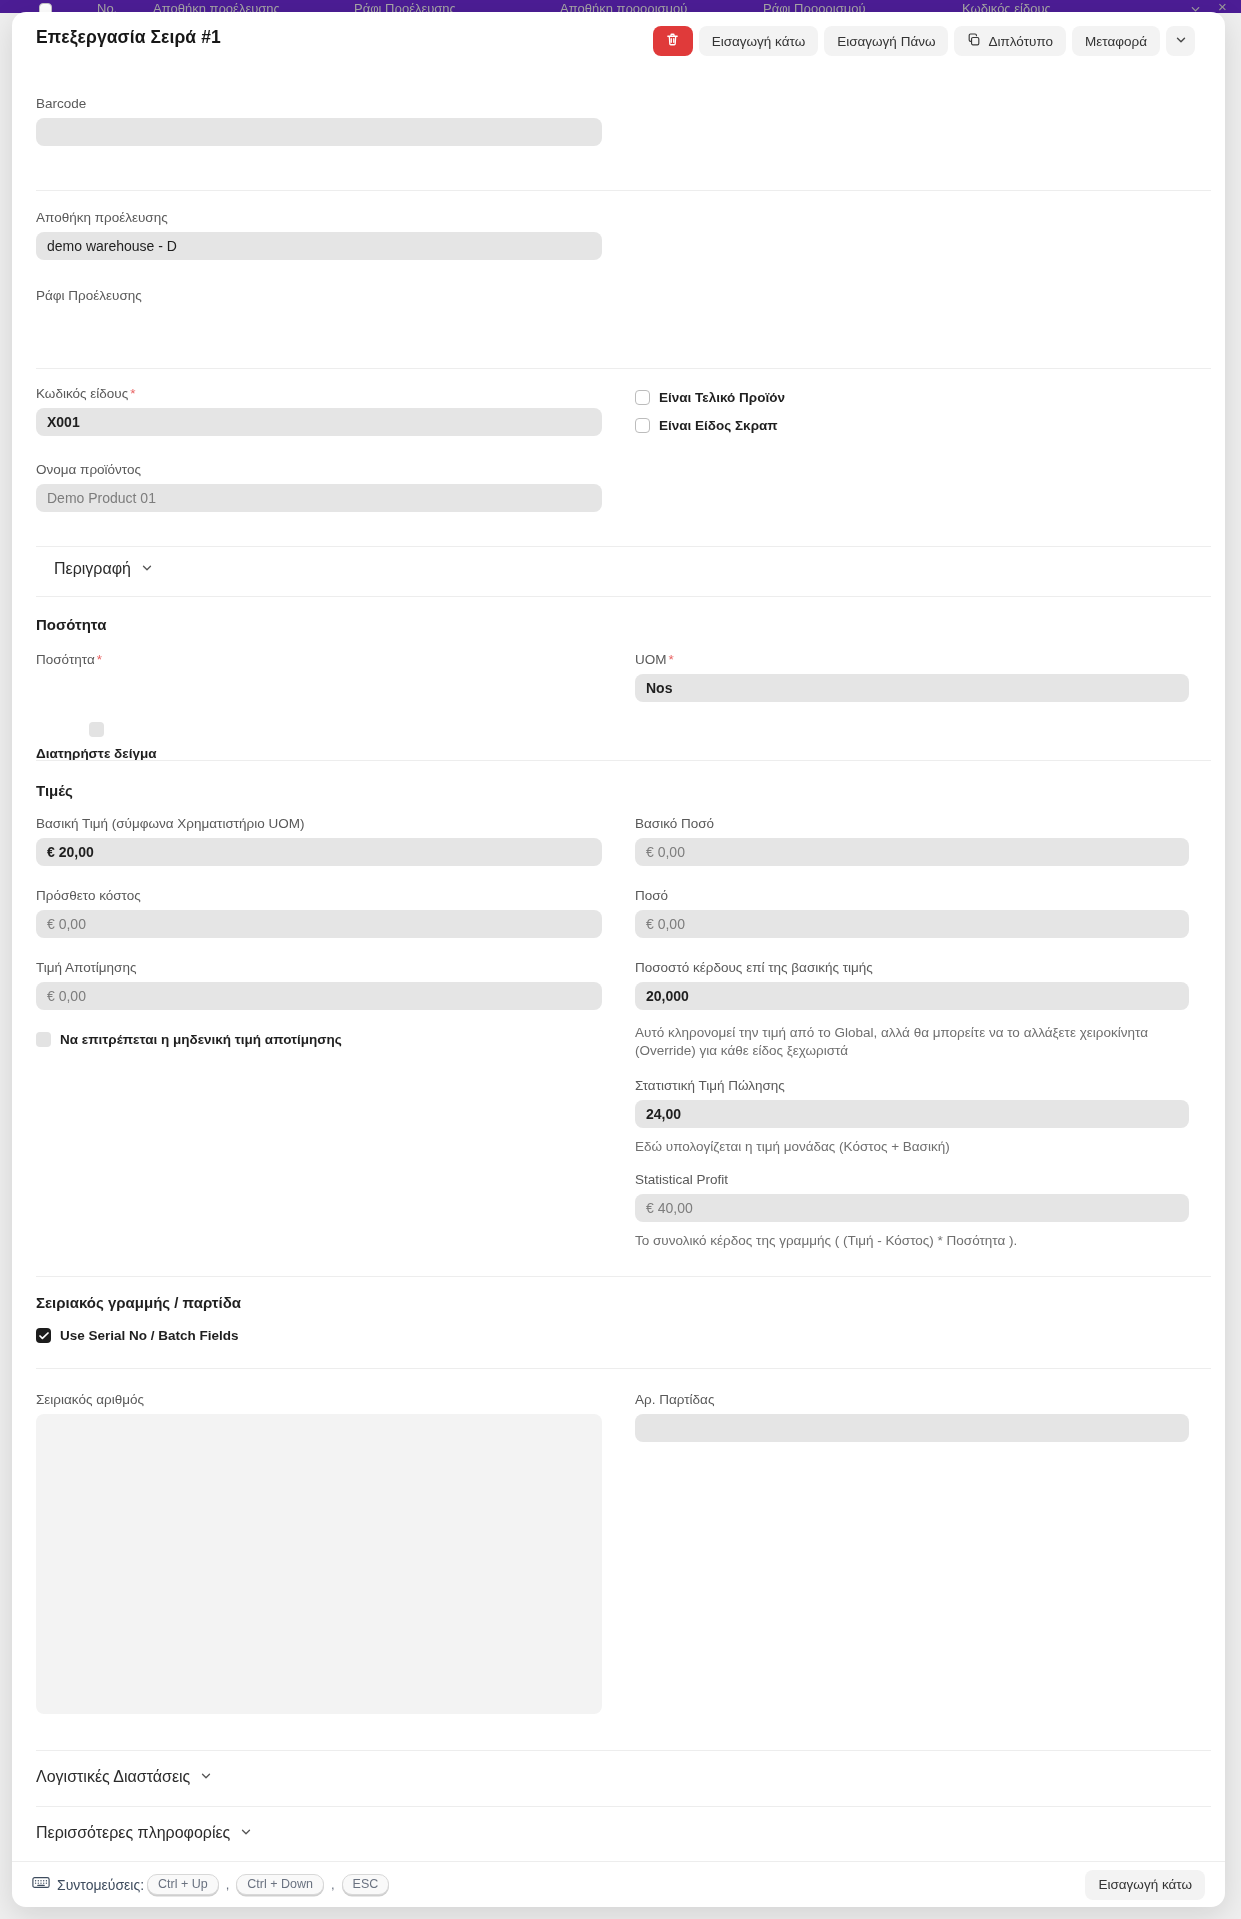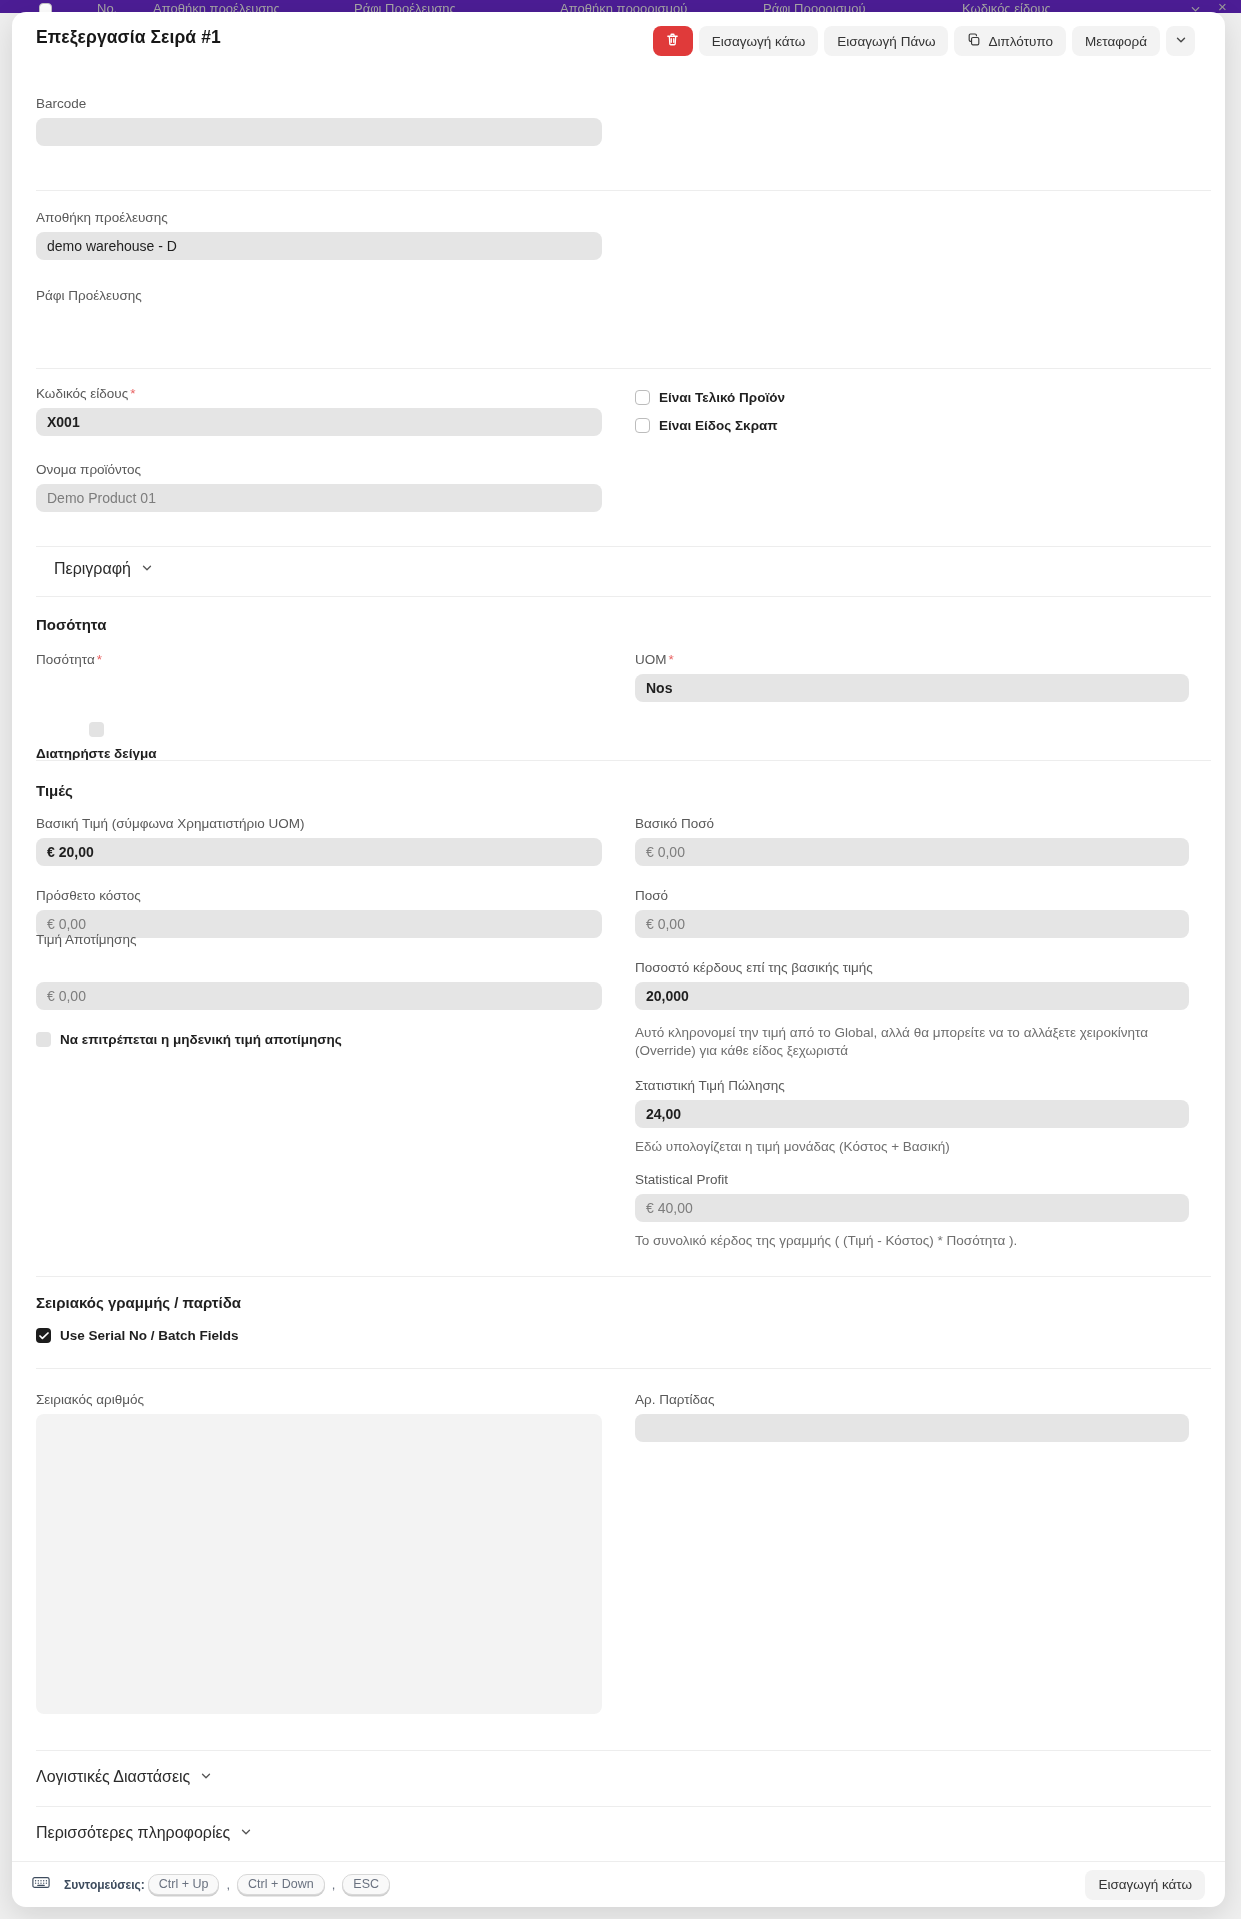--- a/index.html
+++ b/index.html
@@ -81,21 +81,21 @@
 
   .help { font-size:13.5px; color:#6f6f6f; line-height:18px; }
 
   
   .footer-border { position:absolute; left:0; bottom:45px; width:100%; height:1px; background:#ededed; }
   .footer {
     position:absolute; left:0; bottom:0; width:100%; height:45px;
     display:flex; align-items:center; padding:0 20px 0 20px;
   }
   .shortcuts { display:flex; align-items:center; gap:7px; }
-  .shortcuts-label { font-size:12px; font-weight:700; color:#3e4c5e; margin-left:14px; margin-right:3px; }
+  .shortcuts-label { font-size:14px; font-weight:400; color:#3e4c5e; margin-left:7px; margin-right:3px; }
   .kbd {
     background:#f9f9f9; border:1px solid #d8d8d8; box-shadow:0 1.5px 0 #cfcfcf;
     border-radius:10px; padding:2px 10px 3px; font-size:12.5px; color:#6a7280;
     font-family:inherit;
   }
   .kbd-sep { color:#6a7280; font-size:13px; }
   .footer-right { margin-left:auto; }
 </style>
 </head>
 <body>
@@ -222,21 +222,21 @@
 
   <div class="abs label" style="left:623px; top:804px;">Βασικό Ποσό</div>
   <div class="abs input muted" style="left:623px; top:826px; width:554px;">€ 0,00</div>
 
   <div class="abs label" style="left:24px; top:876px;">Πρόσθετο κόστος</div>
   <div class="abs input muted" style="left:24px; top:898px; width:566px;">€ 0,00</div>
 
   <div class="abs label" style="left:623px; top:876px;">Ποσό</div>
   <div class="abs input muted" style="left:623px; top:898px; width:554px;">€ 0,00</div>
 
-  <div class="abs label" style="left:24px; top:920px;">Τιμή Αποτίμησης</div>
+  <div class="abs label" style="left:24px; top:948px;">Τιμή Αποτίμησης</div>
   <div class="abs input muted" style="left:24px; top:970px; width:566px;">€ 0,00</div>
 
   <div class="abs label" style="left:623px; top:948px;">Ποσοστό κέρδους επί της βασικής τιμής</div>
   <div class="abs input bold" style="left:623px; top:970px; width:554px;">20,000</div>
   <div class="abs help" style="left:623px; top:1012px; width:554px;">Αυτό κληρονομεί την τιμή από το Global, αλλά θα μπορείτε να το αλλάξετε χειροκίνητα (Override) για κάθε είδος ξεχωριστά</div>
 
   <div class="abs cb-row" style="left:24px; top:1020px;">
     <span class="cb disabled"></span>
     <span class="cb-label">Να επιτρέπεται η μηδενική τιμή αποτίμησης</span>
   </div>

